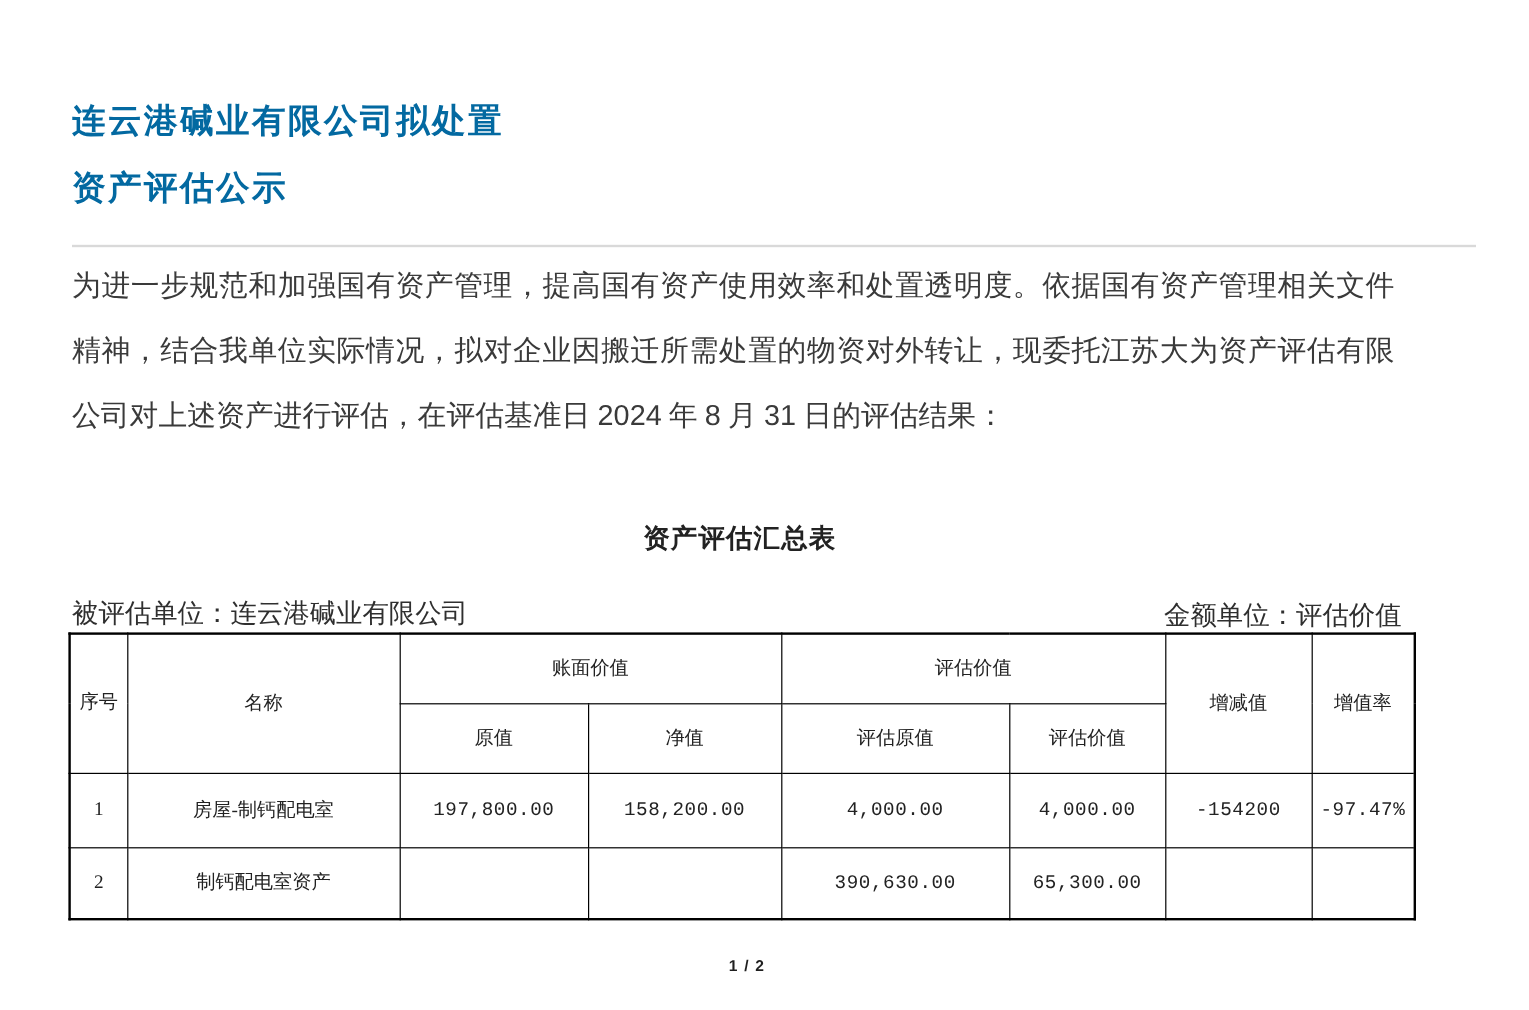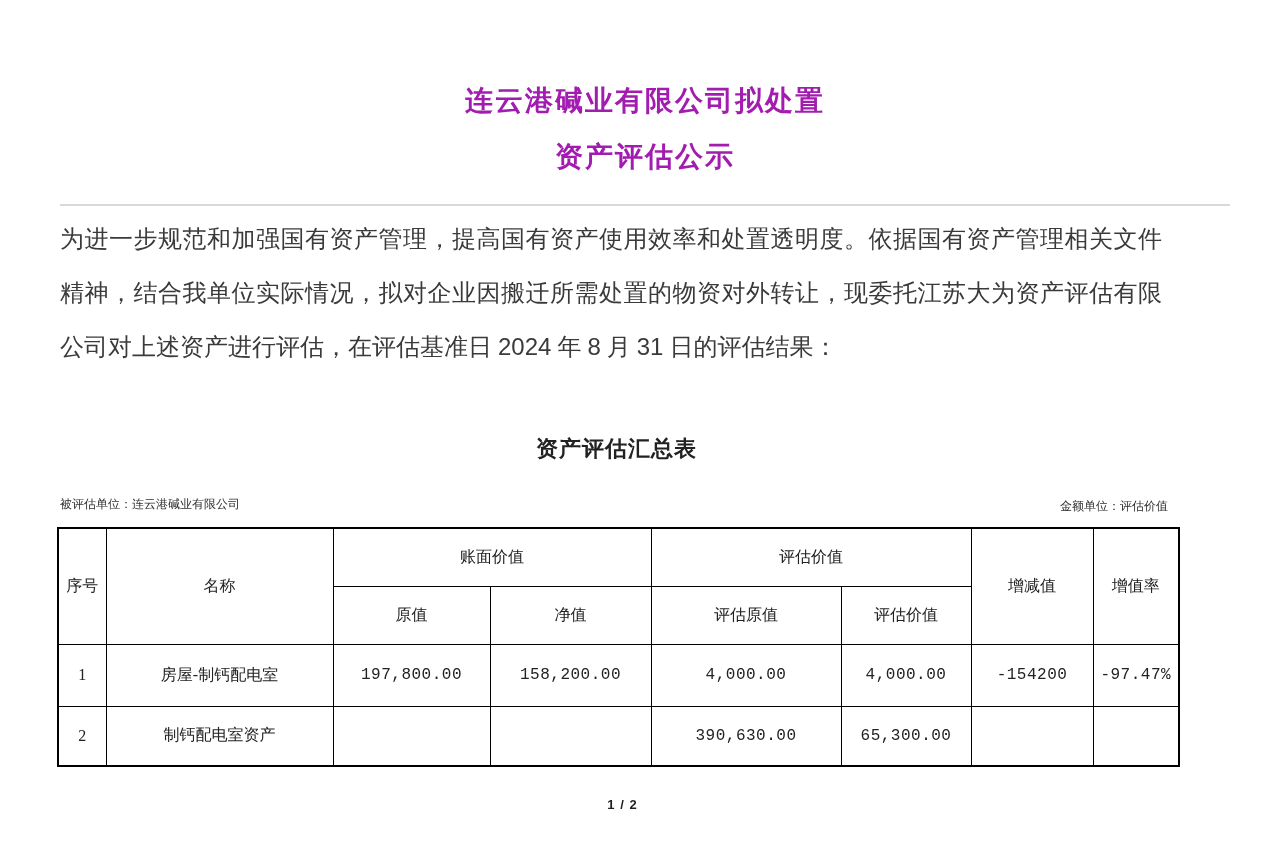--- a/index.html
+++ b/index.html
@@ -9,22 +9,22 @@
     font-family:"Liberation Serif","DejaVu Serif",serif;
     color:#383838;
     position:relative;
     overflow:hidden;
   }
   .abs{position:absolute;}
 
   
   .doc-title{
     left:60px;width:1170px;
-    text-align:center;
-    font-size:28px;font-weight:bold;color:#a21caf;
+    text-align:left;
+    font-size:28px;font-weight:bold;color:#0369a1;
     letter-spacing:2px;
   }
   .t1{top:82px;}
   .t2{top:138px;}
 
   
   .divider{
     top:204px;left:60px;width:1170px;height:0;
     border-top:2px solid #d9d9d9;
   }
@@ -39,21 +39,21 @@
 
   
   .table-title{
     top:434px;left:60px;width:1113px;
     text-align:center;
     font-size:22px;font-weight:bold;color:#222222;
     letter-spacing:1px;
   }
   .meta-row{
     top:496px;left:60px;width:1118px;height:24px;
-    font-size:12px;color:#2f2f2f;
+    font-size:22px;color:#2f2f2f;
   }
   .meta-center{position:absolute;left:435px;top:0;}
   .meta-right{position:absolute;right:10px;top:2px;}
   .meta-left{position:absolute;left:0;top:0;}
 
   table.summary{
     position:absolute;top:527px;left:57px;
     width:1121px;
     border-collapse:collapse;
     table-layout:fixed;

